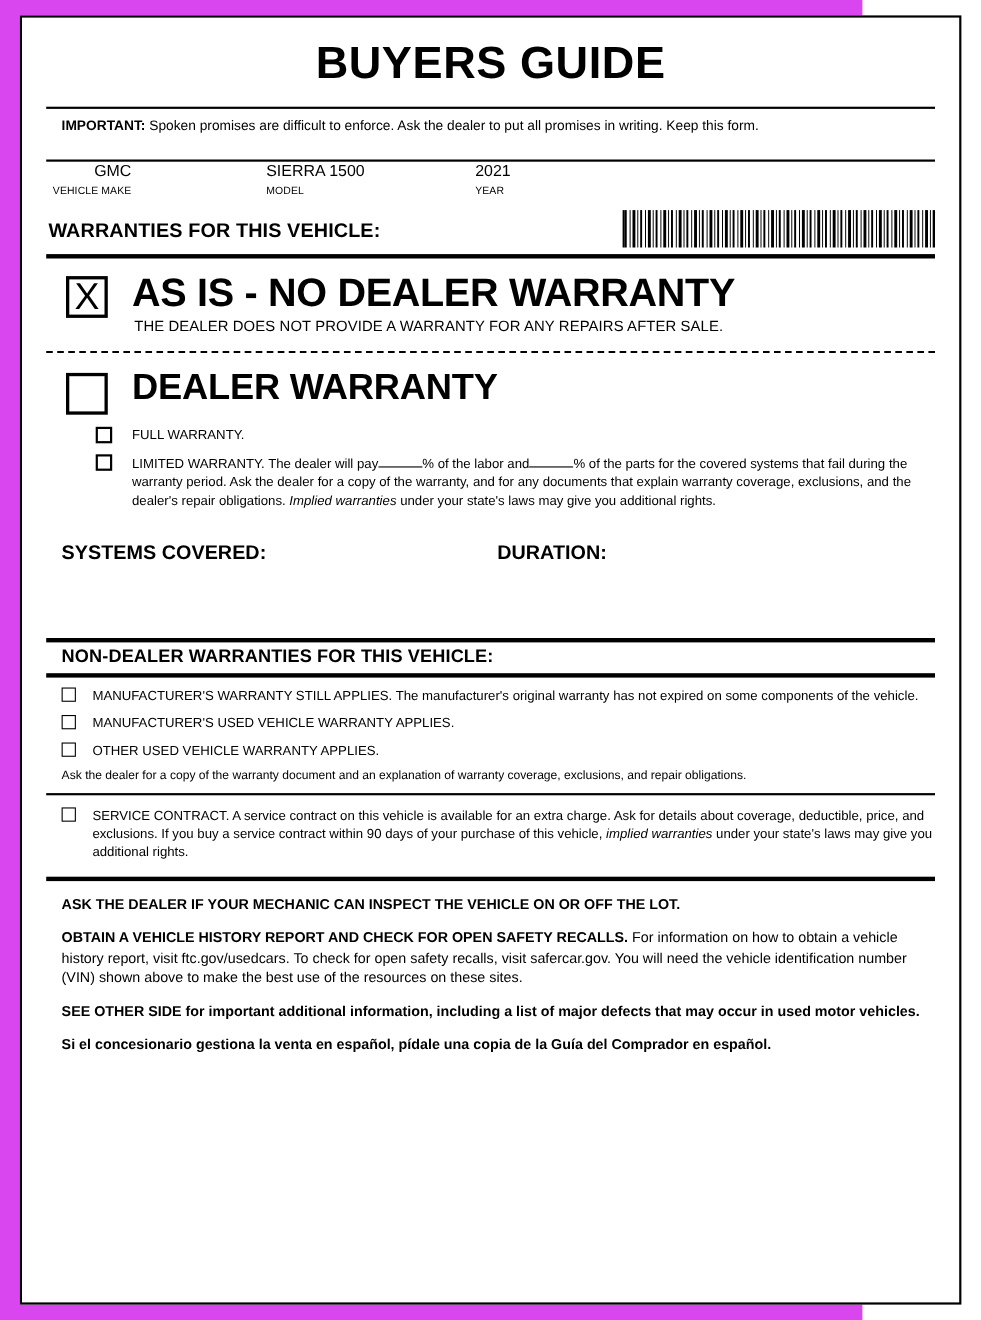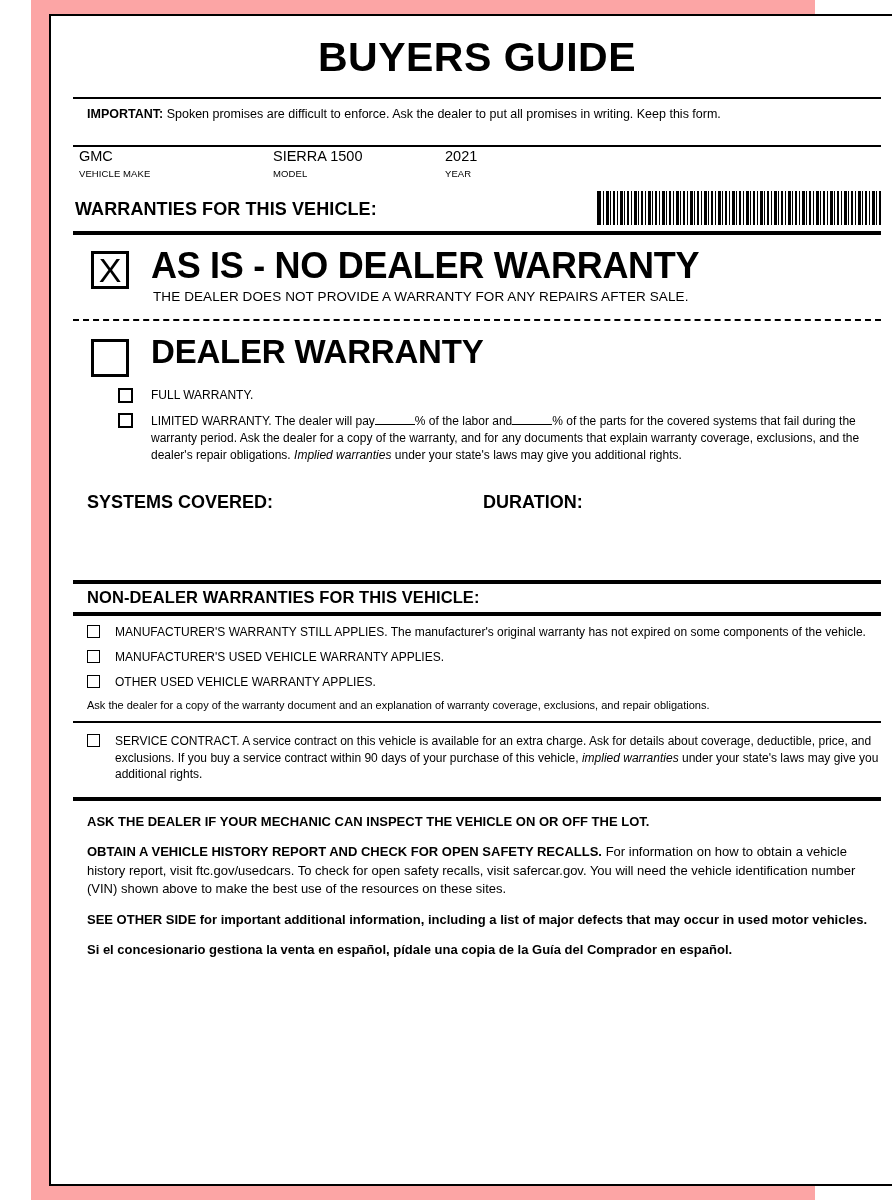--- a/index.html
+++ b/index.html
@@ -12,22 +12,21 @@
     height: 1200px;
     font-family: "Liberation Sans", sans-serif;
     color: #000;
     -webkit-font-smoothing: antialiased;
   }
   .page {
     position: relative;
     width: 784px;
     height: 1200px;
     box-sizing: border-box;
-    background: #fca5a5;
-    margin-left: 31px;
+    background: #d946ef;
   }
   .outer-border {
     position: absolute;
     left: 18px;
     top: 14px;
     width: 856px;
     height: 1172px;
     border: 2px solid #000;
     box-sizing: border-box;
     background: #fff;
@@ -67,31 +66,32 @@
     margin-top: 2px;
   }
   .v-field {
     position: absolute;
     top: 0;
   }
   .v-value {
     font-size: 14.5px;
     line-height: 1.1;
     white-space: nowrap;
+    text-align: right;
   }
   .v-label {
     font-size: 9.5px;
     line-height: 1.1;
     margin-top: 4px;
     letter-spacing: 0.1px;
     white-space: nowrap;
   }
   .f-make { left: 6px; }
   .f-model { left: 200px; }
-  .f-year { left: 372px; }
+  .f-year { left: 390px; }
   .f-vin { left: 555px; }
 
   .warranties-head-row {
     position: relative;
     height: 34px;
   }
   .warranties-head {
     position: absolute;
     left: 2px;
     top: 2px;

